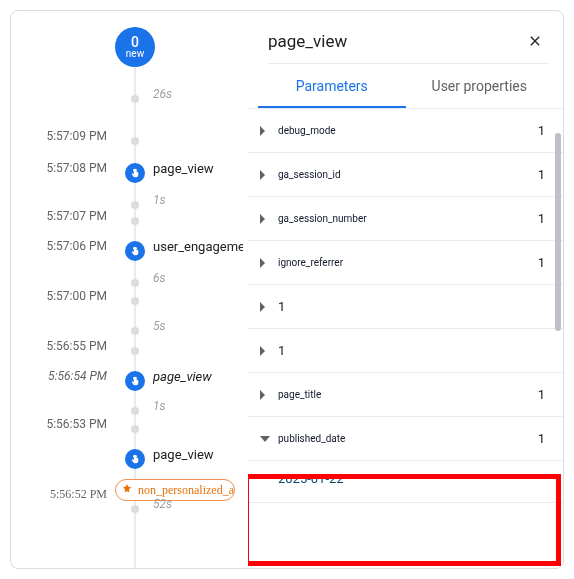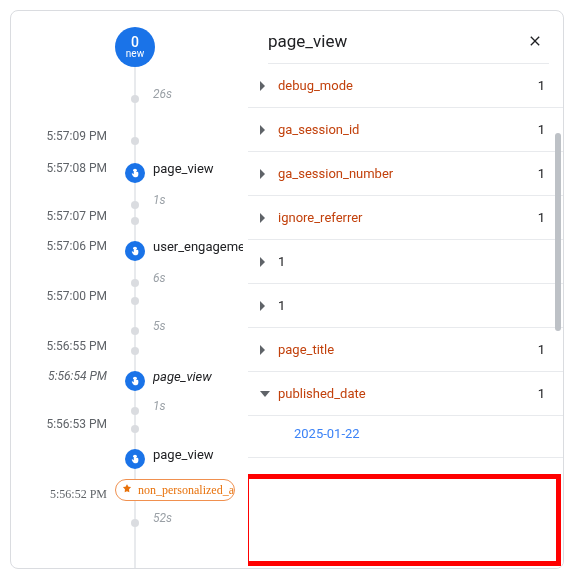--- a/index.html
+++ b/index.html
@@ -31,23 +31,23 @@
   .ph .close{width:20px;height:20px;cursor:pointer;display:flex;align-items:center;justify-content:center}
   .ph .close svg{width:16px;height:16px;fill:#202124}
   .hr{height:1px;background:#e8eaed;margin:0 14px 0 20px}
   .tabs{display:flex;padding:0 10px;border-bottom:1px solid #e8eaed}
   .tab{flex:1;text-align:center;padding:14px 0 12px;color:#5f6368;font-size:14px;cursor:pointer;border-bottom:2px solid transparent}
   .tab.active{color:#1a73e8;border-bottom:2px solid #1a73e8}
   .plist{flex:1;position:relative;overflow:hidden}
   .pitem{position:relative;border-bottom:1px solid #e8eaed;padding:14px 18px 14px 30px;display:flex;align-items:center}
   .pitem .caret{position:absolute;left:12px;top:17px;width:0;height:0;border-left:5px solid #5f6368;border-top:5px solid transparent;border-bottom:5px solid transparent}
   .pitem.open .caret{border-left:5px solid transparent;border-right:5px solid transparent;border-top:6px solid #5f6368;border-bottom:none;top:19px}
-  .pitem .pname{flex:1;font-size:13px;color:#c2410c}
+  .pitem .pname{flex:1;font-size:10px;color:#0f172a}
   .pitem .pval{font-size:13px;color:#202124}
-  .pexp{padding:10px 18px 16px 46px;font-size:13px;color:#3b82f6;border-bottom:1px solid #e8eaed}
+  .pexp{padding:10px 18px 16px 30px;font-size:13px;color:#0c4a6e;border-bottom:1px solid #e8eaed}
   .highlight{position:absolute;left:-4px;right:2px;bottom:2px;height:92px;border:5px solid #ff0000;pointer-events:none}
   .scrollbar{position:absolute;right:2px;top:116px;width:6px;height:198px;background:#bdc1c6;border-radius:3px}
 </style>
 </head>
 <body>
 
 <div class="frame">
   <div class="card">
     <div class="timeline">
       <div class="vline"></div>
@@ -133,39 +133,43 @@
           </div>
           <div class="row" style="top: 462px; font-family: Liberation Serif, serif;">
             <span class="ts" style="top:8px">5:56:52 PM</span>
             <span class="chip">
               <svg viewBox="0 0 24 24">
                 <path d="M12 2l2.5 4.5L19 7l-3.5 3.5L16 16l-4-2-4 2 .5-5.5L5 7l4.5-.5z"></path>
               </svg>
               <span>non_personalized_ads</span>
             </span>
           </div>
-          <div class="row" style="top: 494px;">
+          <div class="row" style="top: 480px;">
             <span class="tick"></span>
             <span class="dur">52s</span>
           </div>
         </div>
     </div>
 
     <div class="panel">
       <div class="panelInner">
         <div class="ph">
           <span class="title">page_view</span>
           <span class="sp"></span>
           <span class="close">
             <svg viewBox="0 0 24 24">
                 <path d="M19 6.41 17.59 5 12 10.59 6.41 5 5 6.41 10.59 12 5 17.59 6.41 19 12 13.41 17.59 19 19 17.59 13.41 12z"></path>
               </svg>
           </span>
         </div>
         <div class="hr"></div>
+        <div class="tabs">
+          <div class="tab active">Parameters</div>
+          <div class="tab">User properties</div>
+        </div>
         <div class="plist" id="plist">
           <div class="pitem">
               <span class="caret"></span>
               <span class="pname">debug_mode</span>
               <span class="pval">1</span>
             </div>
             <div class="pitem">
               <span class="caret"></span>
               <span class="pname">ga_session_id</span>
               <span class="pval">1</span>

